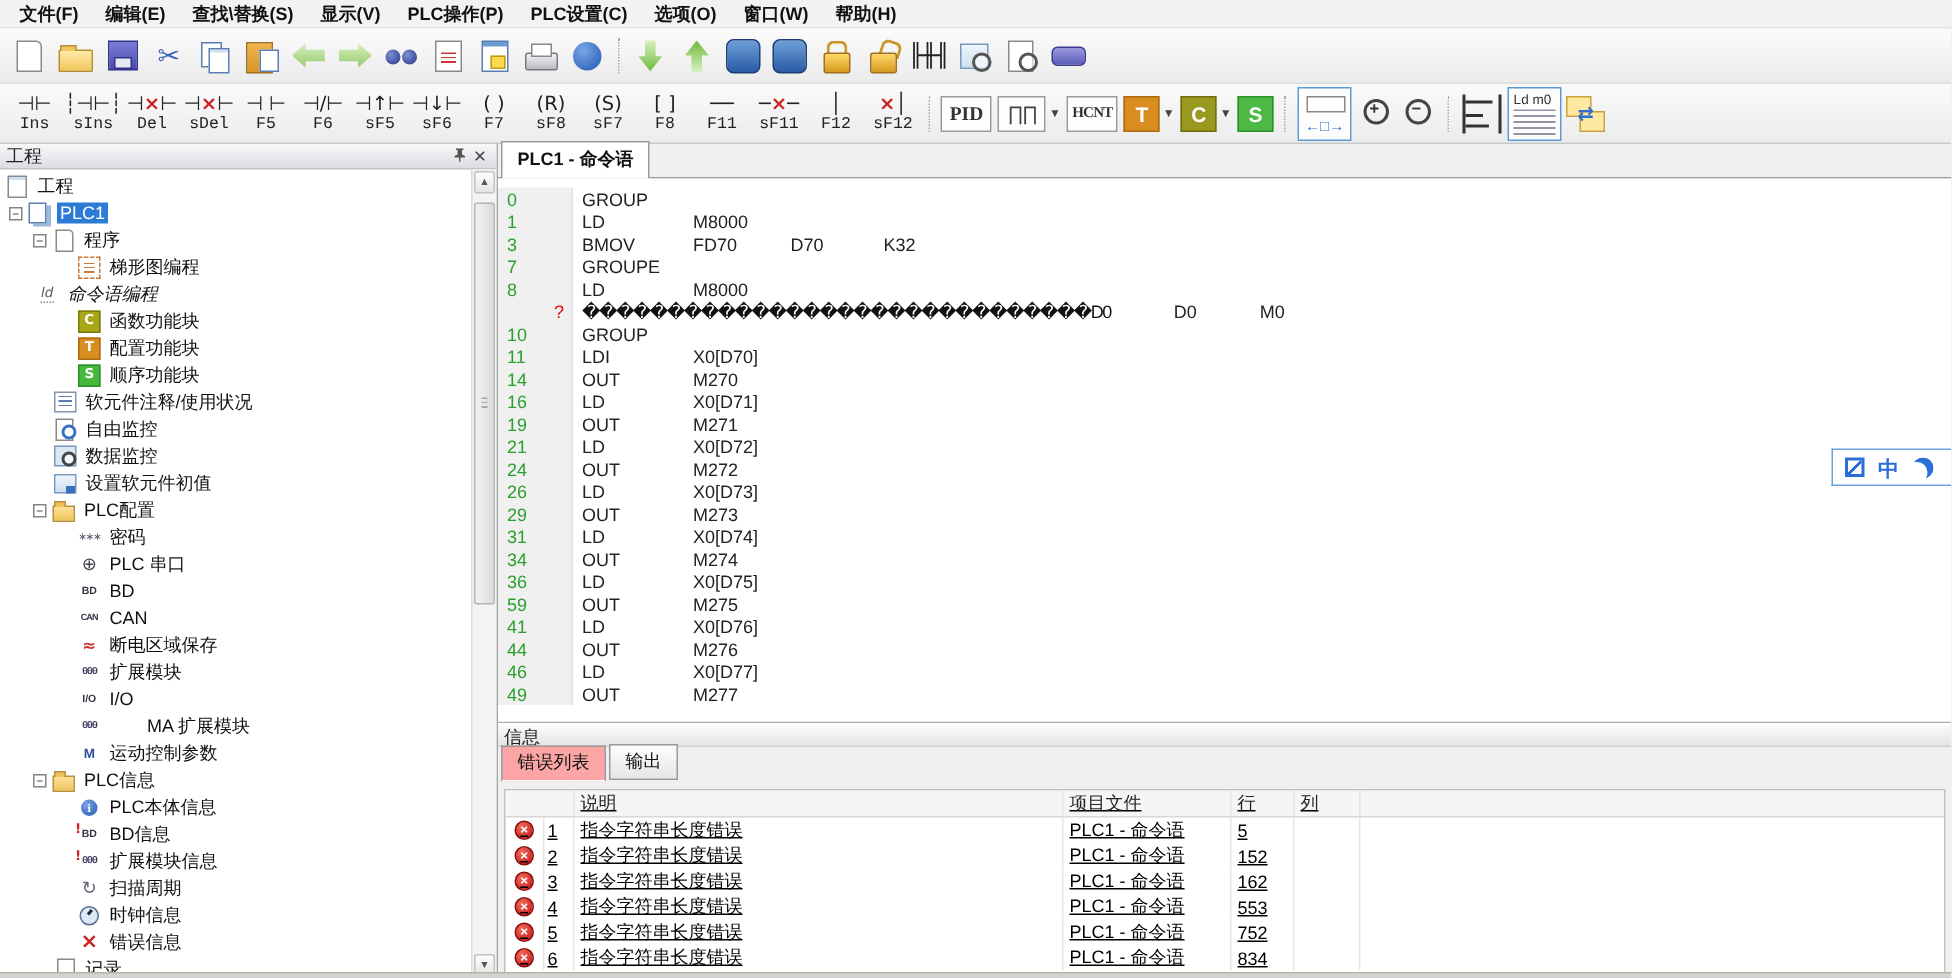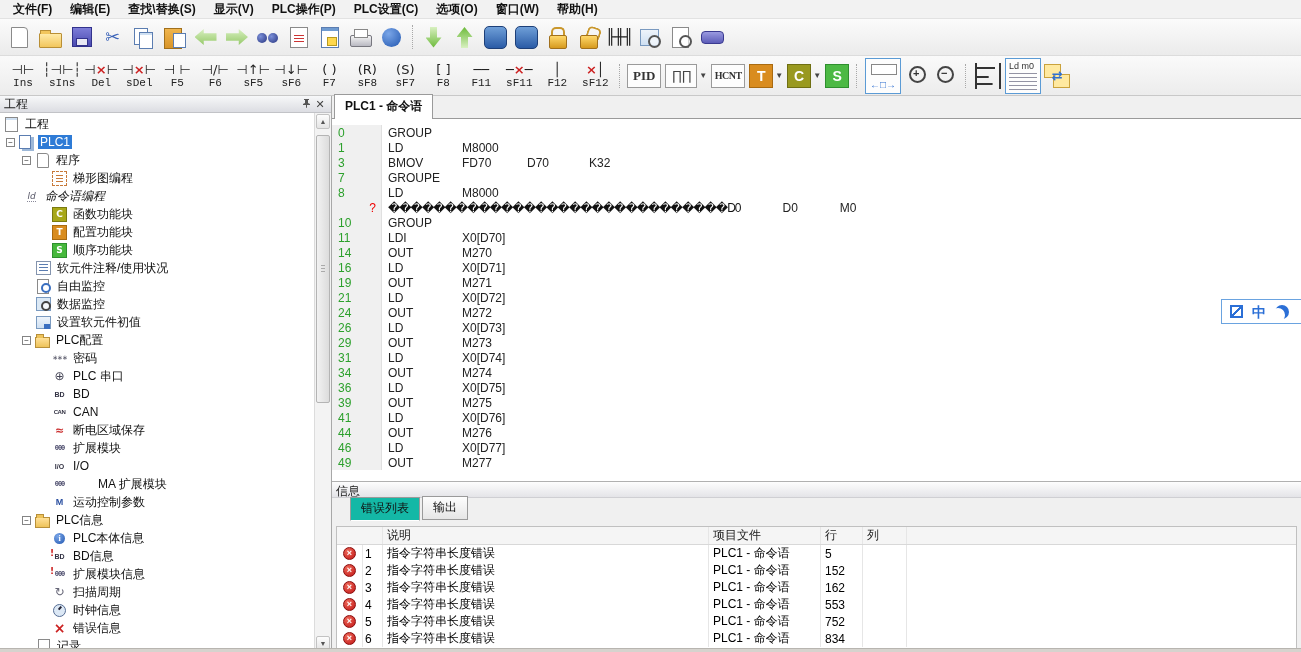--- a/index.html
+++ b/index.html
@@ -170,23 +170,23 @@
 .cop { width:80px; padding-left:6px; color:#222; }
 .ca { width:65px; color:#222; } .ca2 { width:62px; } .ca3 { width:auto; }
 .gbl { padding-left:6px; color:#111; letter-spacing:-1px; white-space:nowrap; }
 .gba { margin-left:42px; color:#222; }
 
 
 #info { flex:1; background:#f0f0f0; border-top:1px solid #b0b0b0; display:flex; flex-direction:column; min-height:0; }
 #info-title { height:16px; background:linear-gradient(#fdfdfd,#e4e4e8); border-bottom:1px solid #cfcfd3; padding:1px 4px; color:#222; }
 #info-tabs { height:22px; display:flex; align-items:flex-end; padding-left:2px; gap:2px; }
 .itab { padding:2px 10px 3px; color:#111; }
-.itab.active { background:#14b8a6; border:1px solid #9a9a9a; border-bottom-color:#fff; position:relative; top:1px;margin-left:16px; }
+.itab.active { background:#fca5a5; border:1px solid #9a9a9a; border-bottom-color:#fff; position:relative; top:1px; }
 .itab.raised { background:linear-gradient(#fdfdfd,#e6e6e6); border:1px solid #9a9a9a; }
-#etable { margin:6px 4px 0 4px; background:#fff; border:1px solid #c0c0c0; flex:1; overflow:hidden; }
+#etable { margin:6px 4px 0 4px; background:#fff; border:1px solid #c0c0c0; flex:1; overflow:hidden;text-decoration:underline; }
 .erow,.ehead { display:flex; height:17px; align-items:center; }
 .ehead { height:18px; background:#f5f5f5; border-bottom:1px solid #d8d8d8; color:#222; }
 .ec { height:100%; display:flex; align-items:center; border-right:1px solid #e6e6e6; padding:0 4px; overflow:hidden; white-space:nowrap; }
 .ec0 { width:26px; justify-content:center; padding:0; }
 .ecn { width:20px; padding:0 2px; }
 .ech0 { width:46px; }
 .ecd { width:326px; }
 .ecf { width:112px; }
 .ecl { width:42px; }
 .ecc { width:44px; }
@@ -605,21 +605,21 @@
               <span class="ca ca3"></span>
             </div>
             <div class="cline">
               <span class="cnum">36</span>
               <span class="cop">LD</span>
               <span class="ca">X0[D75]</span>
               <span class="ca ca2"></span>
               <span class="ca ca3"></span>
             </div>
             <div class="cline">
-              <span class="cnum">39</span>
+              <span class="cnum">59</span>
               <span class="cop">OUT</span>
               <span class="ca">M275</span>
               <span class="ca ca2"></span>
               <span class="ca ca3"></span>
             </div>
             <div class="cline">
               <span class="cnum">41</span>
               <span class="cop">LD</span>
               <span class="ca">X0[D76]</span>
               <span class="ca ca2"></span>

